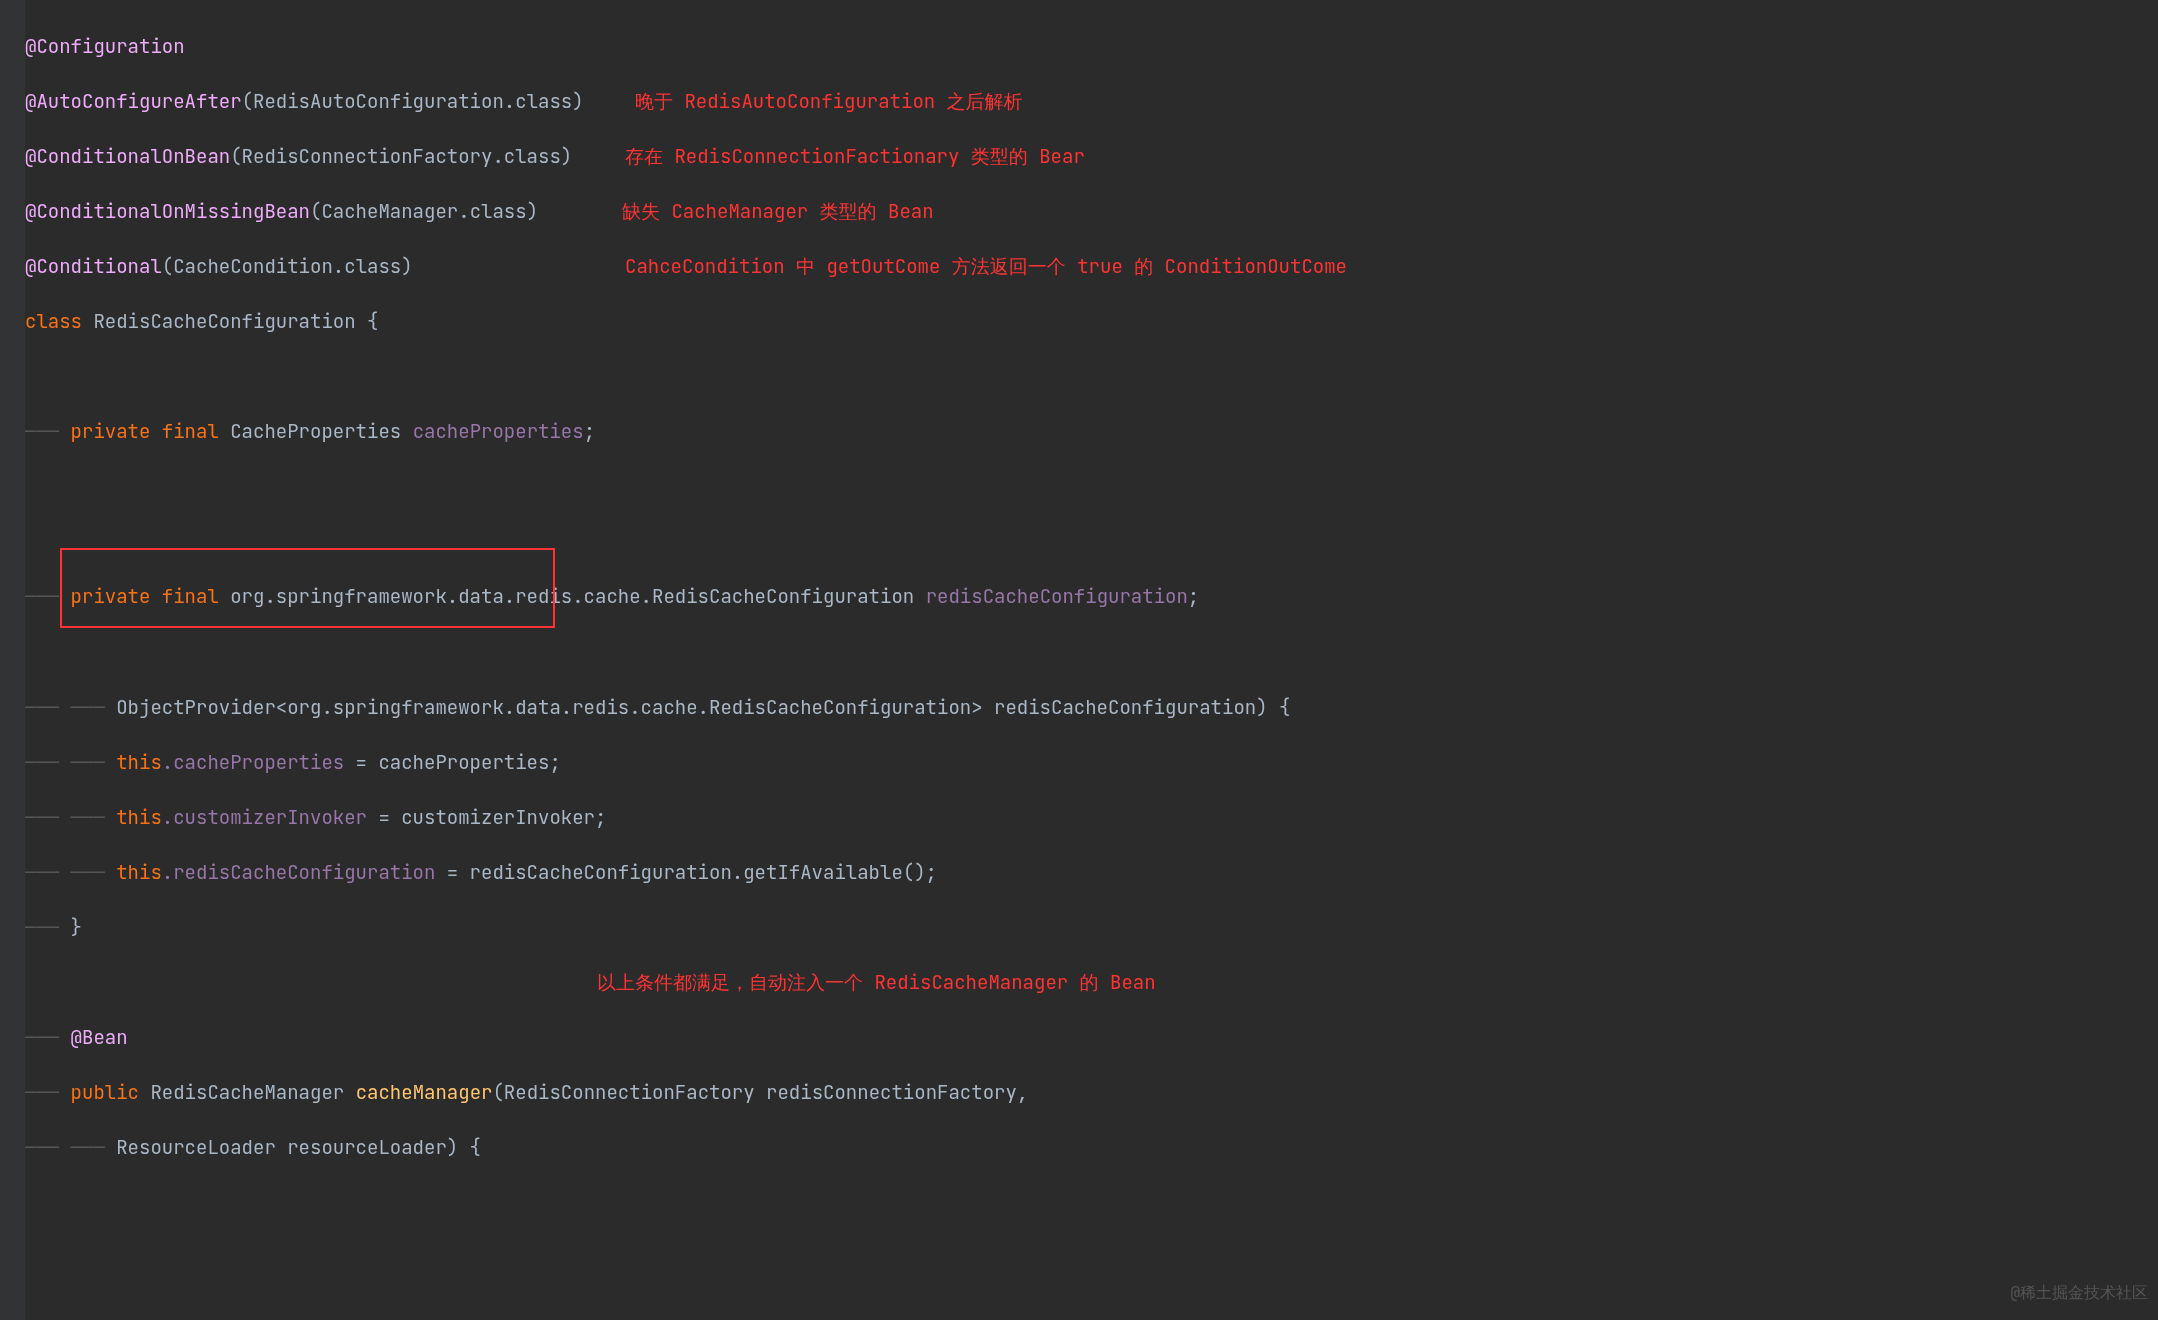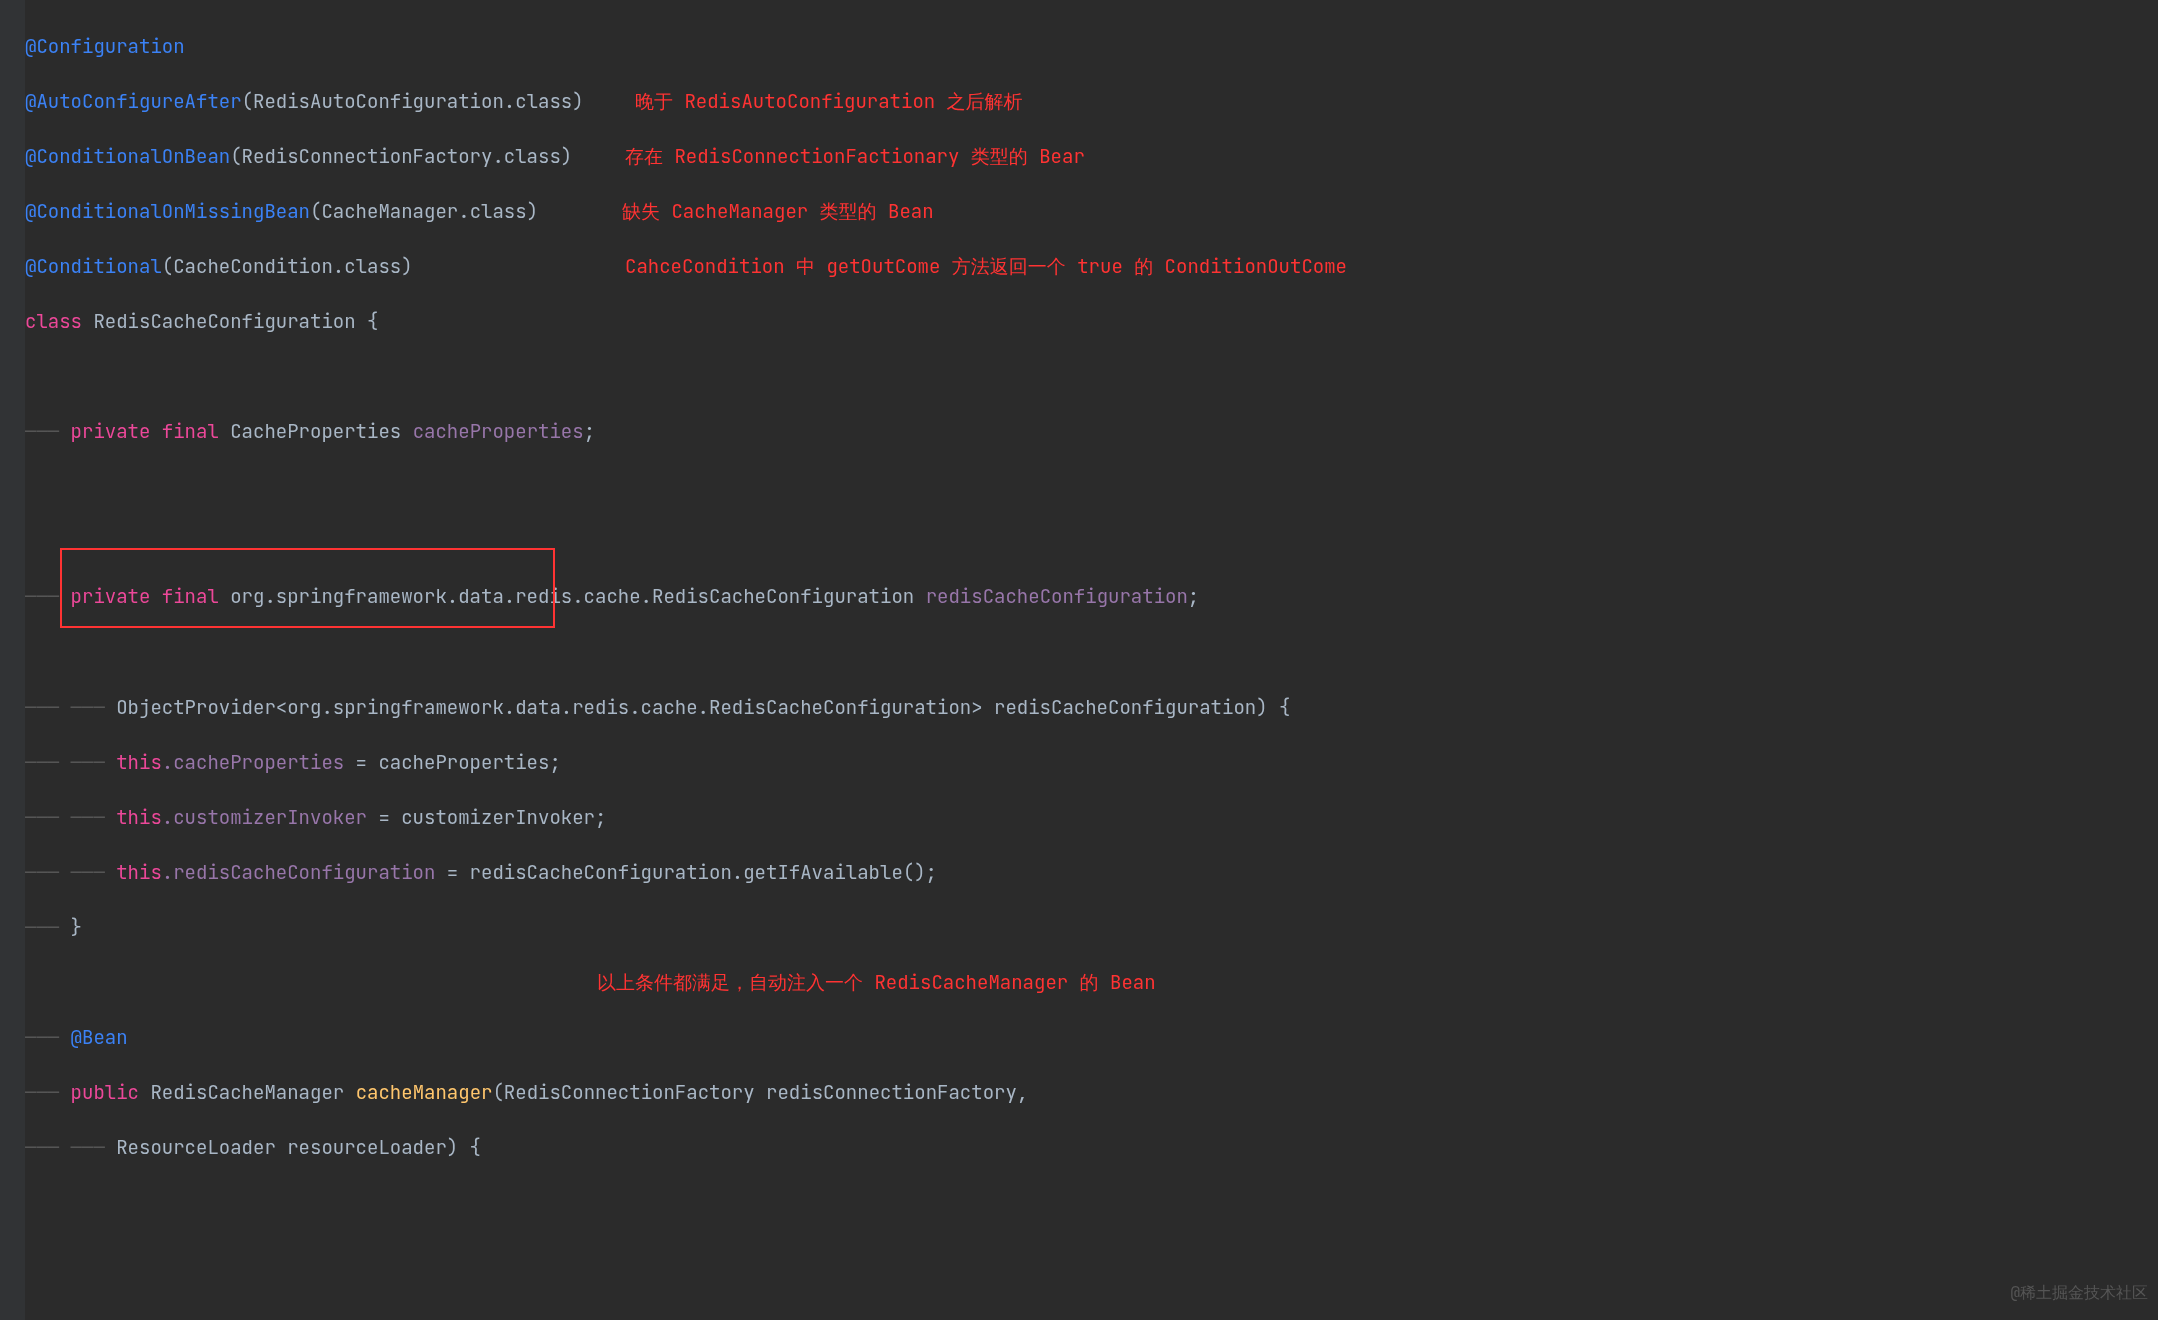--- a/index.html
+++ b/index.html
@@ -26,22 +26,22 @@
     left: 25px;
     top: 5px;
     white-space: pre;
     line-height: 1.45;
   }
   .line { position: relative; }
   .guide {
     color: #555;
     -webkit-user-select: none;
   }
-  .anno-yellow { color: #3b82f6; }
-  .keyword { color: #ec4899; }
+  .anno-yellow { color: #f0abfc; }
+  .keyword { color: #f97316; }
   .field { color: #9876aa; }
   .method-decl { color: #ffc66d; }
   .comment-red { color: #ff3333; position: absolute; }
   .highlight-box {
     position: absolute;
     border: 2px solid #ff3333;
     pointer-events: none;
   }
   .watermark {
     position: absolute;

